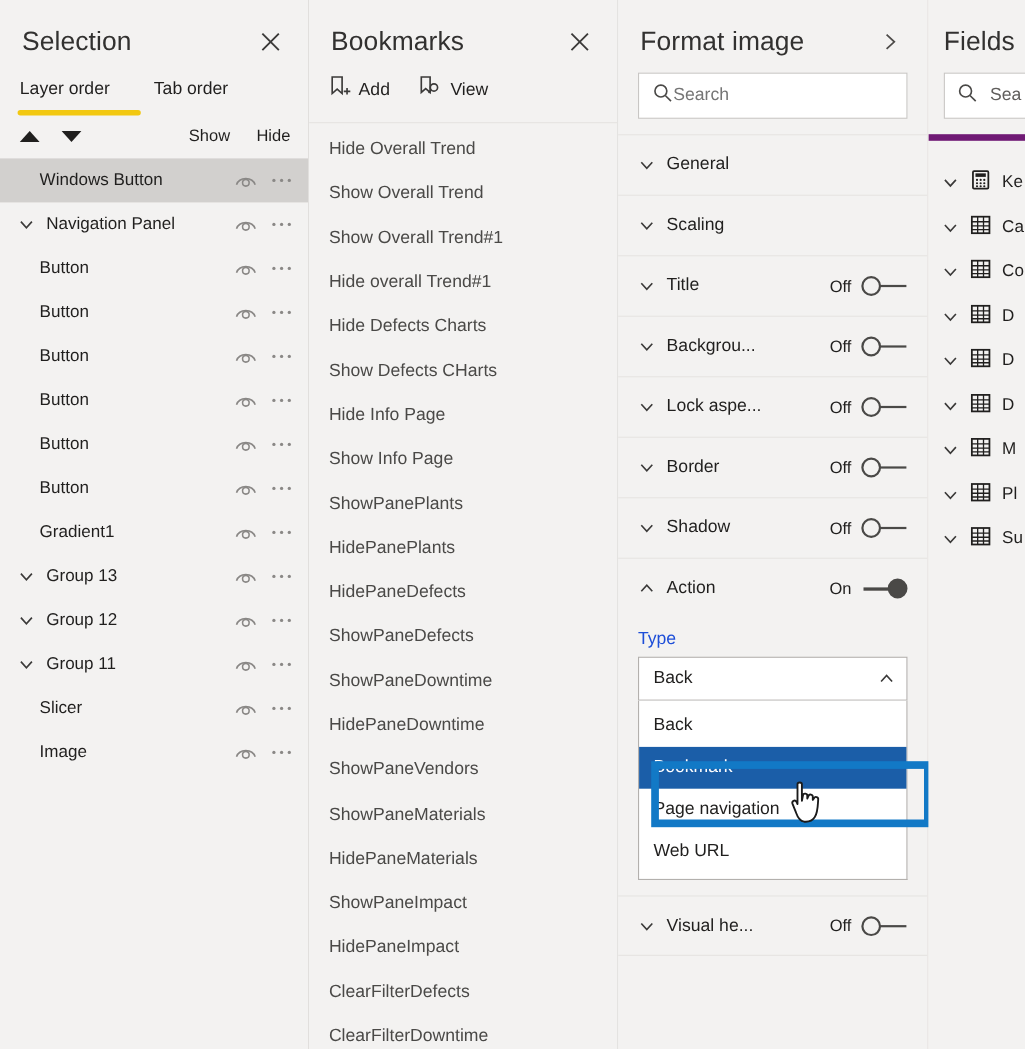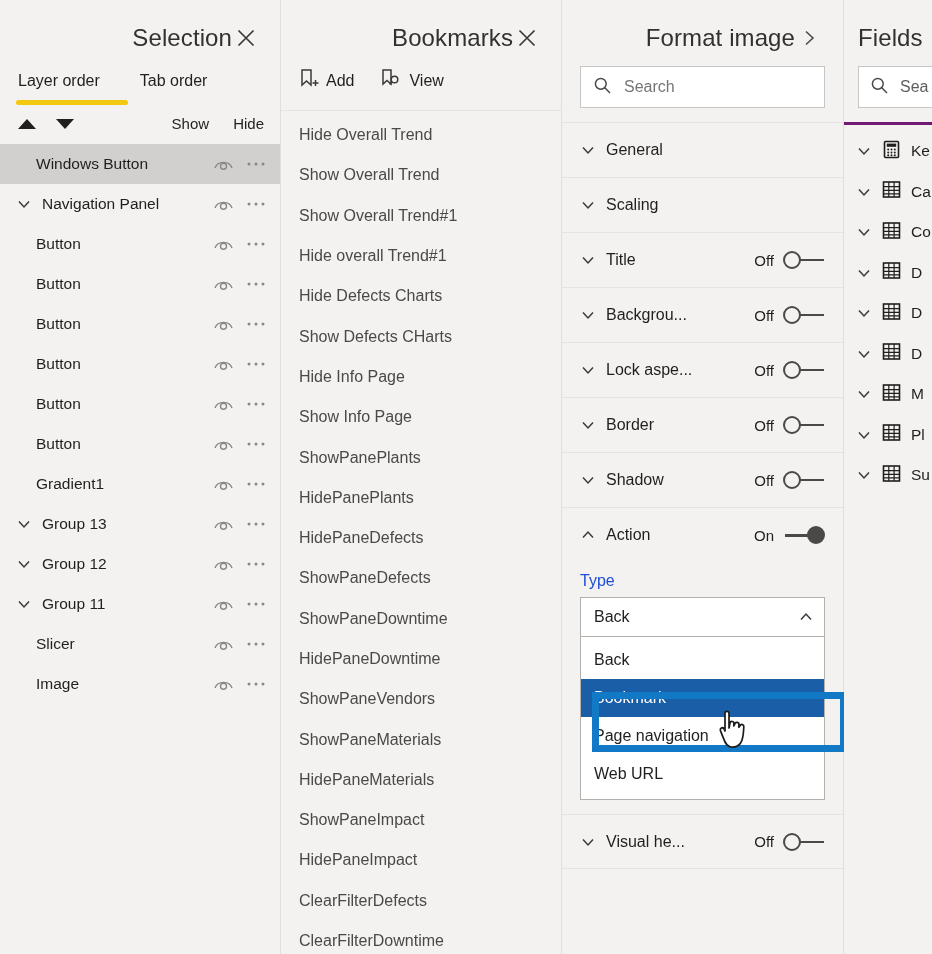--- a/index.html
+++ b/index.html
@@ -10,21 +10,21 @@
     overflow: hidden;
     -webkit-font-smoothing: antialiased;
   }
   .app { display: flex; width: 932px; height: 954px; }
 
   
   .pane { height: 954px; background: #f3f2f1; position: relative; flex-shrink: 0; }
   .pane-divider { width: 1px; height: 954px; background: #e1dfdd; flex-shrink: 0; }
 
   .pane-header {
-    display: flex; align-items: center; justify-content: flex-end;
+    display: flex; align-items: center; justify-content: space-between;
     padding: 24px 20px 14px 20px;
   }
   .pane-title {
     font-size: 24px; color: #323130; font-weight: 400; letter-spacing: .1px;
   }
   .hdr-btn {
     width: 28px; height: 28px; display: flex; align-items: center; justify-content: center;
     color: #4d4b49; cursor: pointer;
   }
 
@@ -77,21 +77,21 @@
   .bm-list { }
   .bm-item {
     font-size: 16px; color: #4a4947; height: 40.3px; display: flex; align-items: center;
     padding: 0 18px; cursor: pointer; white-space: nowrap;
   }
 
   
   .fmt-pane { width: 281px; }
   .search-box {
     margin: 0 18px 14px 18px; height: 42px; background: #fff;
-    border: 1px solid #c8c6c4; display: flex; align-items: center; gap: 12px;
+    border: 1px solid #c8c6c4; display: flex; align-items: center; gap: 0;
     padding: 0 12px;
   }
   .search-box input {
     border: 0; outline: 0; font-size: 16px; color: #605e5c;
     font-family: "Liberation Sans", sans-serif; background: transparent; width: 100%;
   }
   .fmt-row {
     display: flex; align-items: center; height: 55px; padding: 0 18px;
     border-top: 1px solid #e6e4e2; cursor: pointer;
   }
@@ -136,21 +136,21 @@
   .cursor-ic { position: absolute; left: 138px; top: 112px; pointer-events: none; }
 
   
   .fld-pane { width: 88px; overflow: hidden; }
   .fld-header { padding: 24px 0 14px 14px; }
   .fld-search {
     margin: 0 0 14px 14px; height: 42px; width: 120px; background: #fff;
     border: 1px solid #c8c6c4; display: flex; align-items: center; gap: 11px; padding: 0 11px;
   }
   .fld-search span { font-size: 16px; color: #605e5c; white-space: nowrap; }
-  .fld-list { border-top: 3px solid #701a75; padding-top: 6px; }
+  .fld-list { border-top: 6px solid #701a75; padding-top: 18px; }
   .fld-row {
     display: flex; align-items: center; height: 40.5px; padding-left: 12px; gap: 10px;
     cursor: pointer; white-space: nowrap;
   }
   .fld-row .chev { color: #3b3a39; display: flex; align-items: center; }
   .fld-name { font-size: 15.5px; color: #201f1e; }
 </style>
 </head>
 <body>
 

